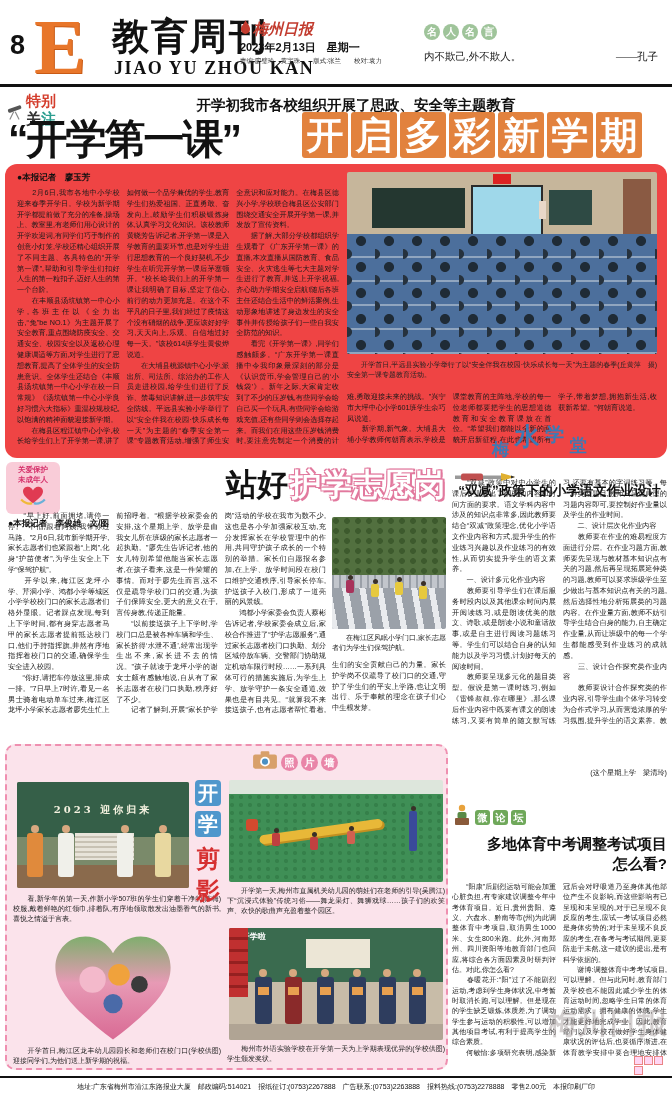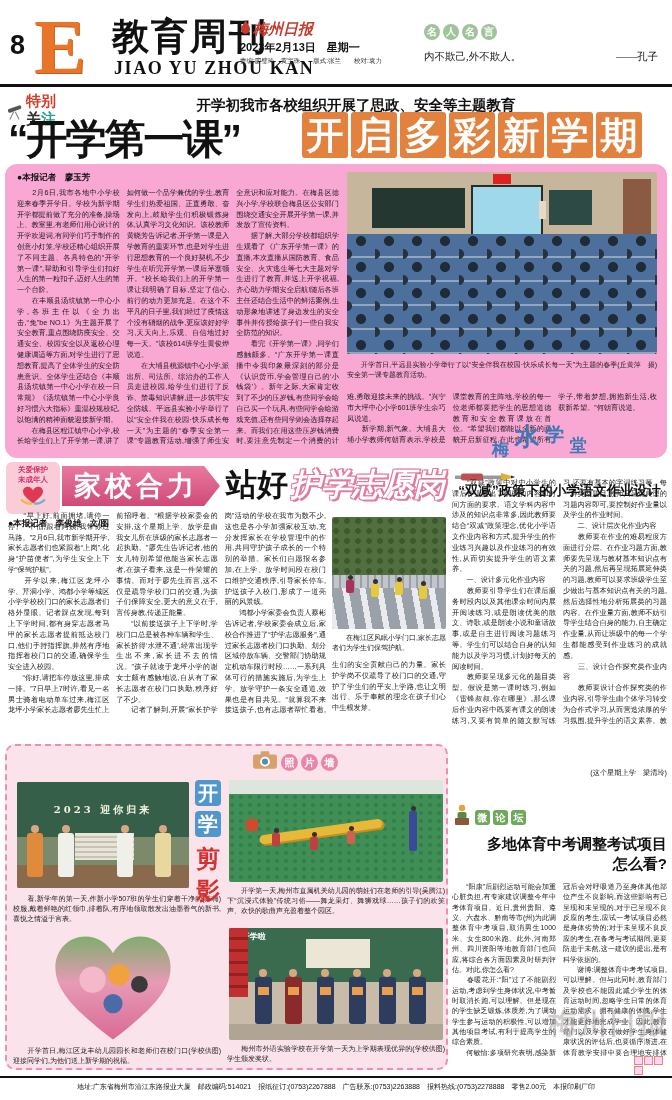--- a/index.html
+++ b/index.html
@@ -27,21 +27,21 @@
   
   .sbadge{left:6px;top:92px;width:64px;height:42px;font-weight:900;line-height:1.1;}
   .sbadge .r{color:#d43d2c;font-size:15px;}
   .sbadge .k1{color:#333;font-size:15px;}
   .sbadge .k2{color:#2a9d8f;font-size:15px;}
   .kicker{left:80px;right:40px;top:96px;text-align:center;font-size:14.5px;font-weight:bold;}
   .hl-black{left:8px;top:112px;font-size:41px;font-weight:900;letter-spacing:-2px;}
   .hl-blocks{left:302px;top:112px;display:flex;gap:3px;}
   .hl-blocks span{width:46px;height:46px;background:#e2823e;color:#fff;border-radius:3px;
           font-size:37px;line-height:47px;text-align:center;font-weight:900;}
-  .greenbox{left:5px;top:164px;width:662px;height:294px;background:#f9a8d4;border-radius:12px;}
+  .greenbox{left:5px;top:164px;width:662px;height:294px;background:#ef4444;border-radius:12px;}
   .byline{font-size:8.5px;font-weight:bold;color:#111;}
   .mc{white-space:pre-wrap;text-align:justify;color:#1a1a1a;overflow:hidden;
       column-fill:auto;-webkit-column-fill:auto;}
   .bodytxt{font-size:7.2px;line-height:1.5;}
   .mc3{column-count:3;column-gap:7px;}
   .mc2{column-count:2;column-gap:7px;}
   .cap{font-size:7px;line-height:1.45;text-align:justify;color:#222;}
   .credit{float:right;}
   
   .photo{overflow:hidden;border-radius:2px;}
@@ -93,21 +93,21 @@
   .pupil::before{content:"";position:absolute;left:4.5px;top:-8px;width:8px;height:8px;border-radius:50%;background:#d8a880;}
   .pupil::after{content:"";position:absolute;left:3px;top:10px;width:11px;height:8px;background:#e8a050;}
   
   .gbadge{left:6px;top:462px;width:54px;height:52px;background:#f9ccd8;border-radius:6px;
      text-align:center;color:#d5306a;font-size:7.5px;font-weight:bold;line-height:1.3;padding-top:3px;box-sizing:border-box;}
   .ribbon{left:62px;top:466px;width:158px;height:40px;line-height:40px;padding-left:12px;box-sizing:border-box;
      background:linear-gradient(180deg,#e8799f,#cf4a78);color:#fff;font-size:27px;font-weight:900;letter-spacing:4px;
      clip-path:polygon(0 0,90% 0,100% 50%,90% 100%,0 100%);}
   .gt-black{left:226px;top:464px;font-size:31px;font-weight:900;}
   .gt-outline{left:290px;top:464px;font-size:31px;font-weight:900;color:#fff;
-     text-shadow:2px 2px 0 #e2799e,-1px -1px 0 #e2799e,1px -1px 0 #e2799e,-1px 1px 0 #e2799e,2px -1px 0 #e2799e;font-style:italic;}
+     text-shadow:2px 2px 0 #e2799e,-1px -1px 0 #e2799e,1px -1px 0 #e2799e,-1px 1px 0 #e2799e,2px -1px 0 #e2799e;}
   
   .mslogo{left:492px;top:424px;width:150px;color:#3c7ab5;font-weight:bold;
      font-family:"DejaVu Serif",serif;}
   .mslogo span{display:inline-block;}
   .ms-c0{font-size:17px;transform:translateY(6px);}
   .ms-c1{font-size:25px;transform:translateY(-4px);}
   .ms-c2{font-size:19px;transform:translateY(-8px);}
   .ms-c3{font-size:17px;transform:translateY(2px);}
   .mstitle{left:452px;top:482px;width:215px;text-align:center;font-size:13.5px;font-weight:900;}
   .mssig{left:452px;top:768px;width:215px;text-align:right;font-size:7.2px;color:#1a1a1a;}
@@ -209,21 +209,20 @@
 
   <div class="abs gbadge">
     <div>关爱保护</div>
     <div>未成年人</div>
     <span><svg width="30" height="20" viewBox="0 0 30 22">
           <path d="M15 20 C8 15 4 11 4 7 C4 3.5 7 2 9.5 2 C12 2 14 4 15 6 C16 4 18 2 20.5 2 C23 2 26 3.5 26 7 C26 11 22 15 15 20Z" fill="#e03a52"></path>
           <path d="M2 16 Q8 22 14 20" stroke="#f0b93a" stroke-width="2.5" fill="none"></path>
           <path d="M28 16 Q22 22 16 20" stroke="#6ab0d8" stroke-width="2.5" fill="none"></path>
         </svg></span>
   </div>
-  <div class="abs ribbon">家校合力</div>
   <div class="abs gt-black">站好</div>
   <div class="abs gt-outline">护学志愿岗</div>
   <div class="abs byline" style="left:8px;top:518px;">●本报记者　李俊雄　文/图</div>
   <div class="abs mc mc3 bodytxt" style="left:8px;top:511px;width:318px;height:208px;">　　“早上好,前面拥堵,请停一停。”“不怕,跟着阿姨,我带你过马路。”2月6日,我市新学期开学,家长志愿者们也紧跟着“上岗”,化身“护苗使者”,为学生安全上下学“保驾护航”。
 　　开学以来,梅江区龙坪小学、芹洄小学、鸿都小学等城区小学学校校门口的家长志愿者们格外显眼。记者踩点发现,每到上下学时间,都有身穿志愿者马甲的家长志愿者提前抵达校门口,他们手持指挥旗,井然有序地指挥着校门口的交通,确保学生安全进入校园。
 　　“你好,请把车停放这里,排成一排。”7日早上7时许,看见一名男士骑着电动单车过来,梅江区龙坪小学家长志愿者廖先生忙上前招呼着。“根据学校家委会的安排,这个星期上学、放学是由我女儿所在班级的家长志愿者一起执勤。”廖先生告诉记者,他的女儿特别希望他能当家长志愿者,在孩子看来,这是一件荣耀的事情。而对于廖先生而言,这不仅是疏导学校门口的交通,为孩子们保障安全,更大的意义在于,言传身教,传递正能量。
 　　“以前接送孩子上下学时,学校门口总是被各种车辆和学生、家长挤得‘水泄不通’,经常出现学生出不来,家长进不去的情况。”孩子就读于龙坪小学的谢女士颇有感触地说,自从有了家长志愿者在校门口执勤,秩序好了不少。
 　　记者了解到,开展“家长护学岗”活动的学校在我市为数不少,这也是各小学加强家校互动,充分发挥家长在学校管理中的作用,共同守护孩子成长的一个特别的举措。家长们自愿报名参加,在上学、放学时间段在校门口维护交通秩序,引导家长停车,护送孩子入校门,形成了一道亮丽的风景线。
 　　鸿都小学家委会负责人蔡彬告诉记者,学校家委会成立后,家校合作推进了“护学志愿服务”,通过家长志愿者校门口执勤、划分区域停放车辆、交警部门协助规定机动车限行时段……一系列具体可行的措施实施后,为学生上学、放学守护一条安全通道,效果也是有目共见。“就算我不来接送孩子,也有志愿者帮忙看着,放心很多。”鸿都小学学生家长陈先生说,有机会,他也想加入到家长志愿者的队伍当中,为守护学</div>
   <div class="abs photo" style="left:332px;top:517px;width:114px;height:112px;">

